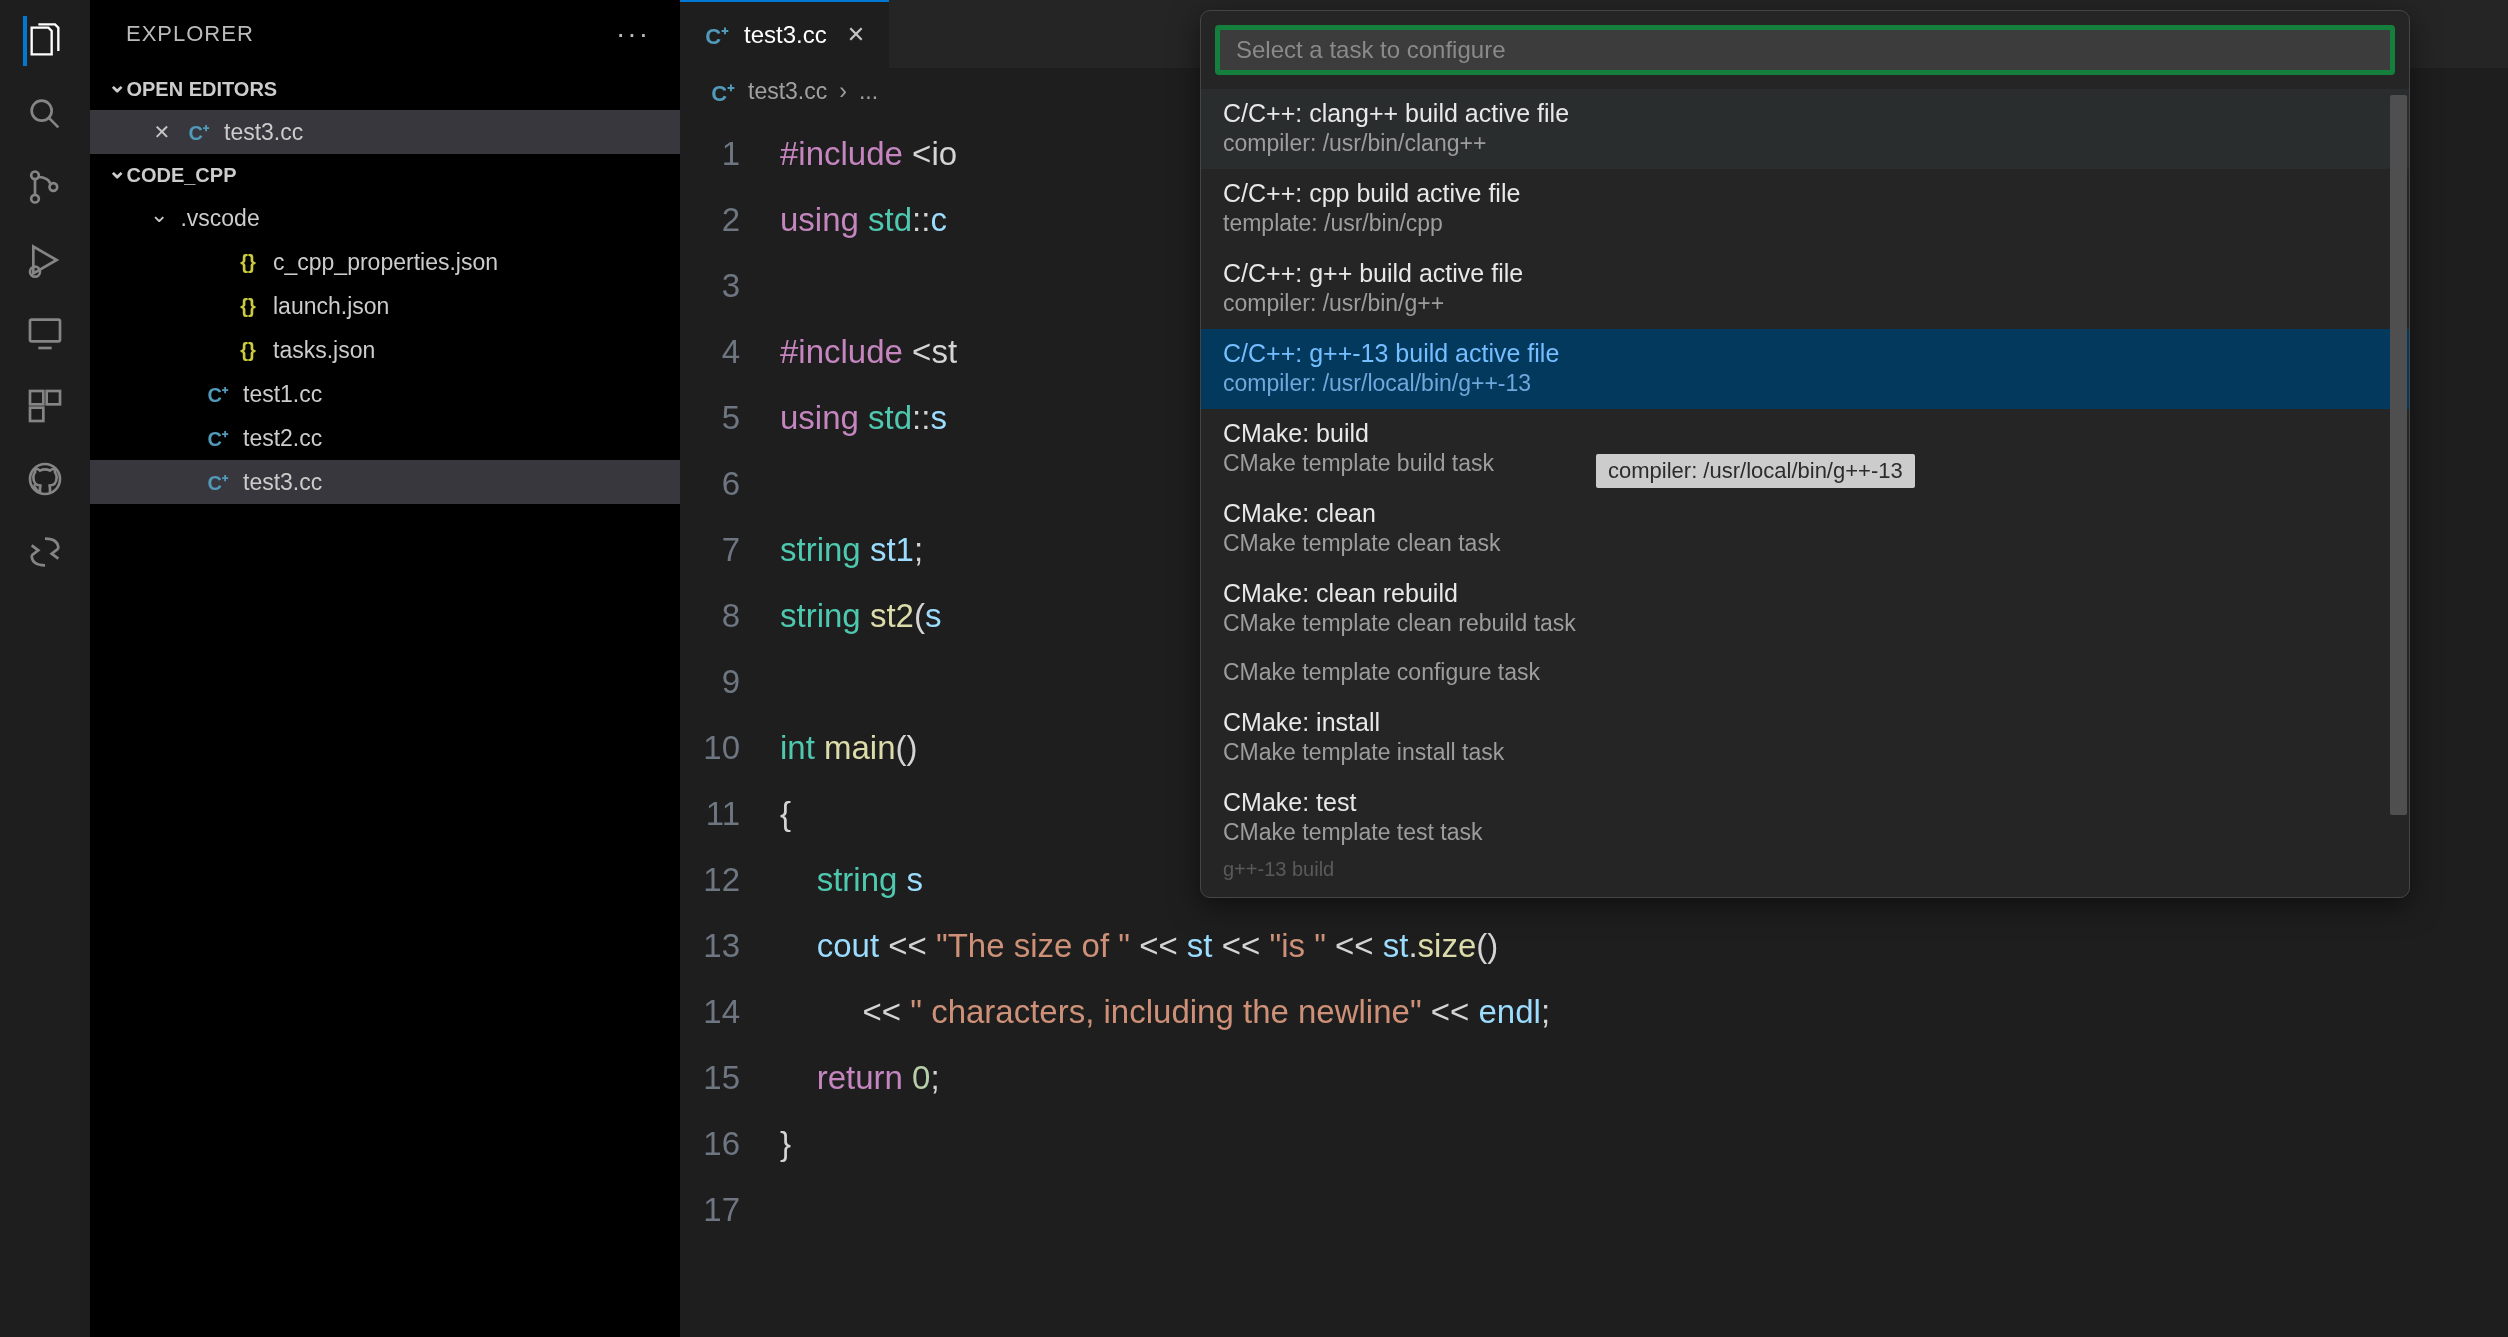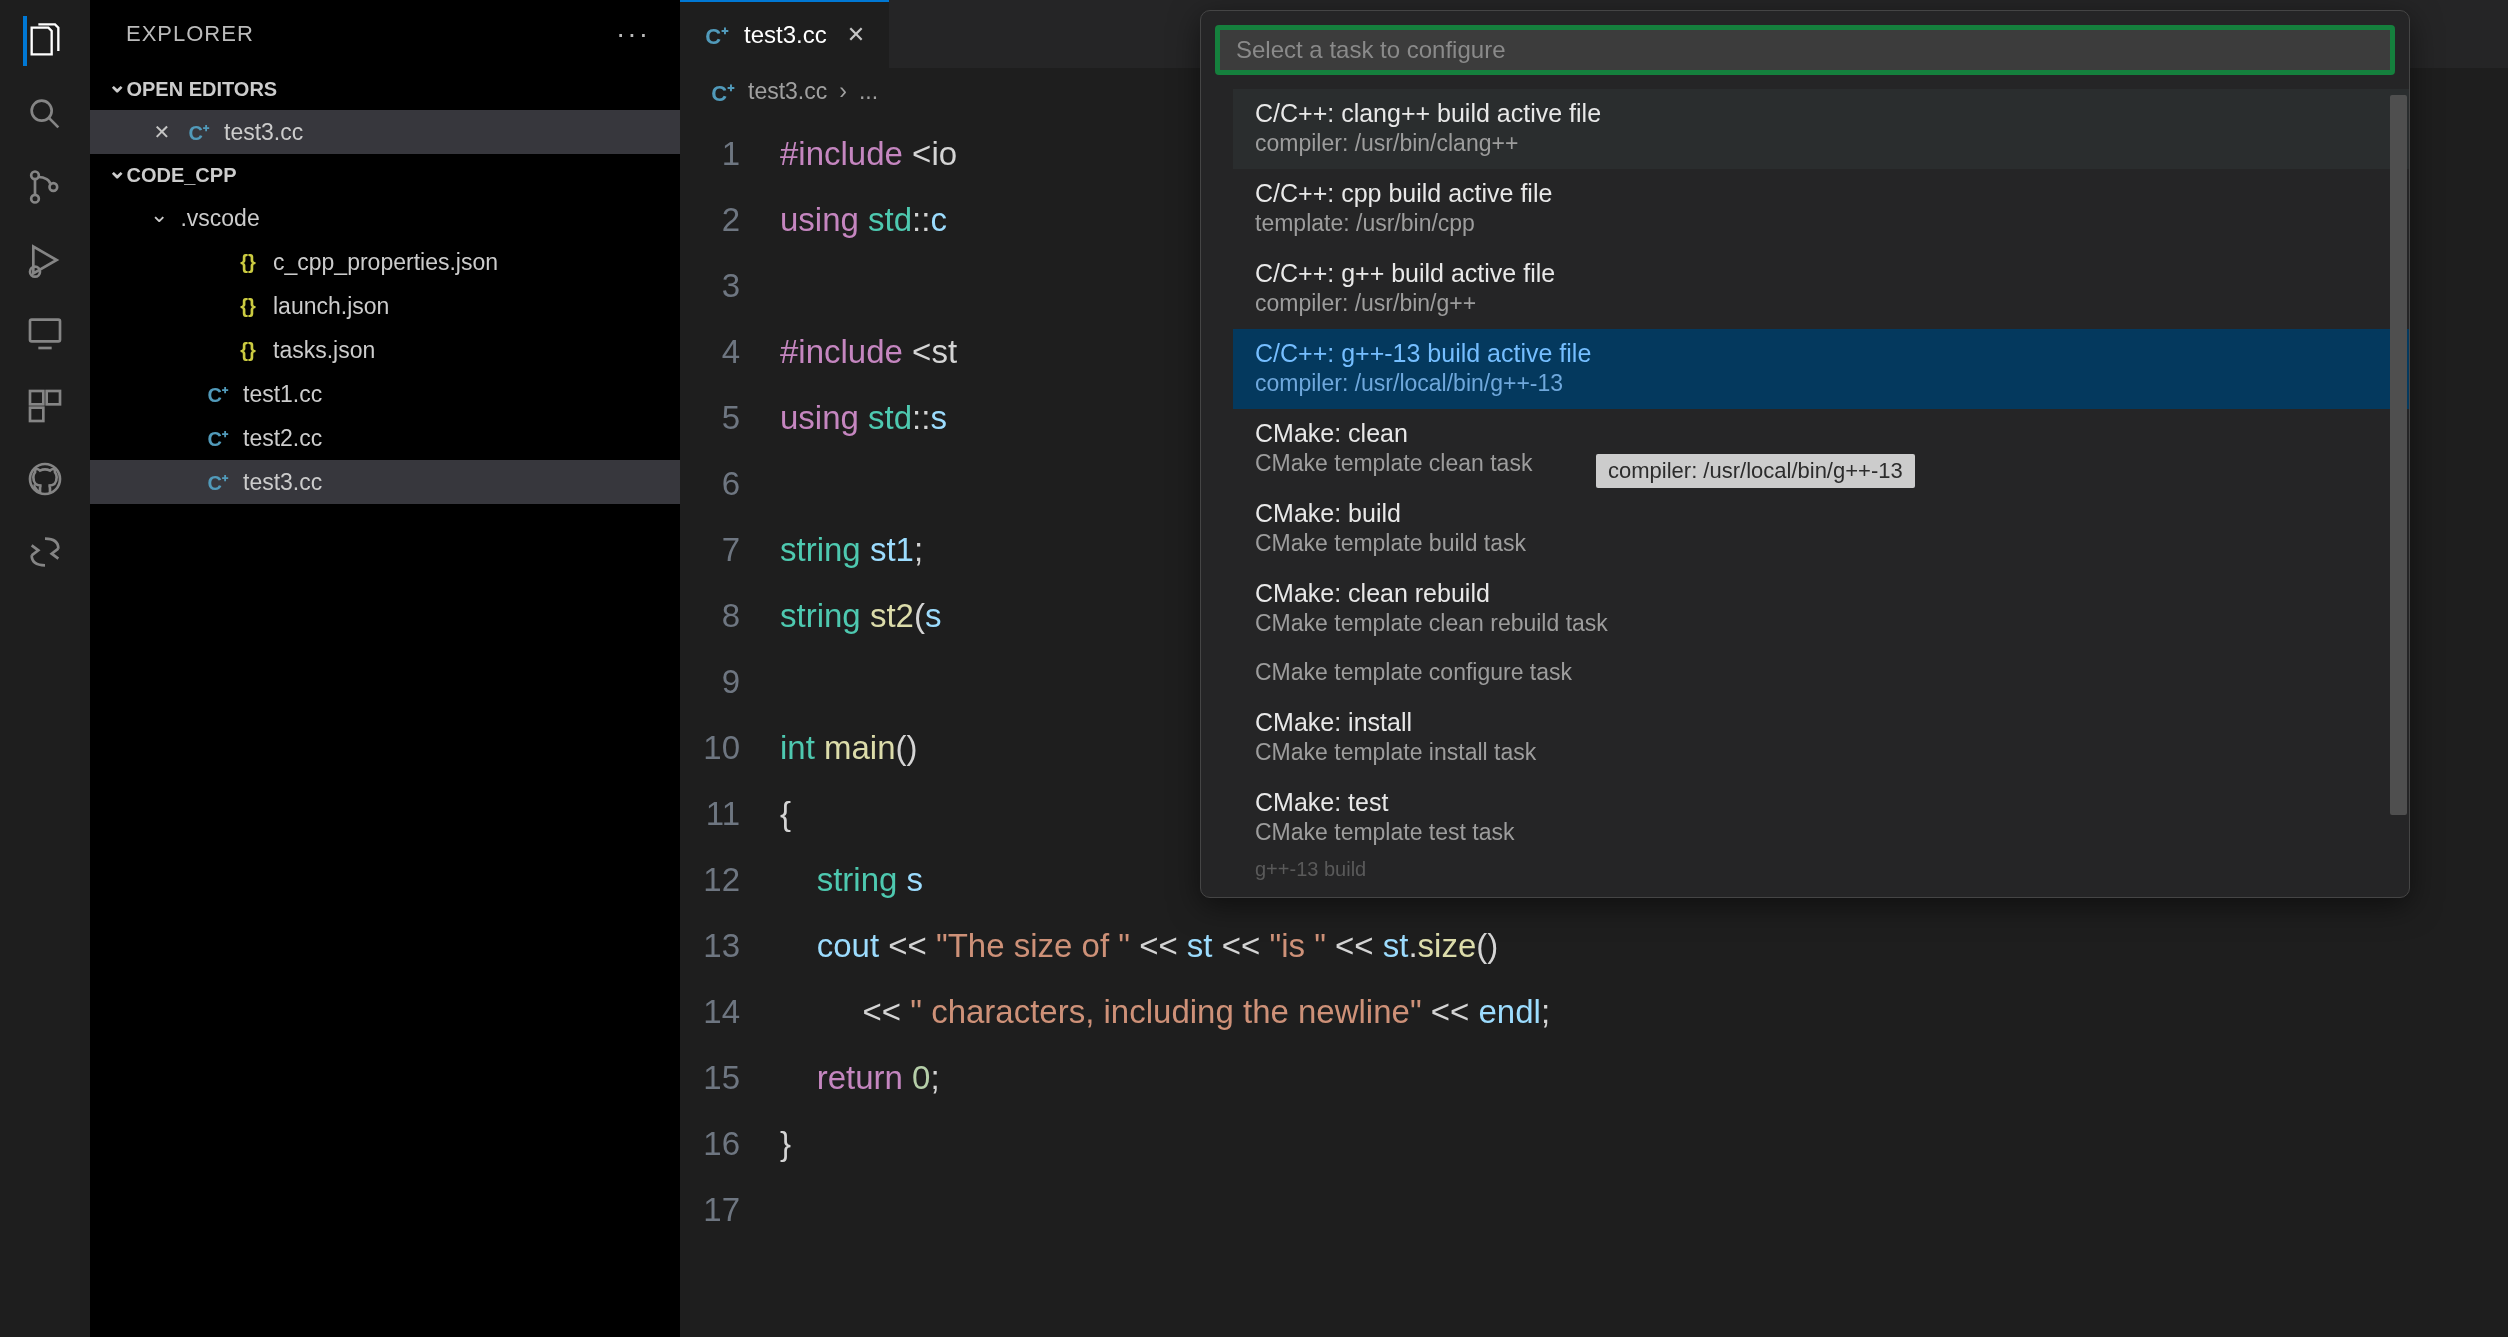--- a/index.html
+++ b/index.html
@@ -47,21 +47,21 @@
 .num { color:#b5cea8; }
 .pn { color:#d4d4d4; }
 .id { color:#9cdcfe; }
 .op { color:#d4d4d4; }
 
 
 .quickpick { position:absolute; top:10px; left:1200px; width:1210px; background:#252526; border:1px solid #454545; border-radius:10px; box-shadow:0 8px 30px rgba(0,0,0,.5); z-index:50; overflow:hidden; }
 .qp-input { margin:14px; border:5px solid #15803d; background:#3c3c3c; border-radius:4px; height:50px; display:flex; align-items:center; padding:0 16px; }
 .qp-input input { background:transparent; border:none; outline:none; width:100%; color:#cccccc; font-size:24px; }
 .qp-input input::placeholder { color:#8a8a8a; }
-.qp-list { max-height:900px; overflow:hidden; padding-bottom:10px;margin-left:32px; }
+.qp-list { max-height:900px; overflow:hidden; padding-bottom:10px; }
 .qp-item { padding:10px 22px 12px; cursor:pointer; }
 .qp-item.hovered { background:#2a2d2e; }
 .qp-item.selected { background:#04395e; }
 .qp-item.selected.circled { position:relative; }
 .qp-title { font-size:25px; color:#e8e8e8; margin-bottom:2px; }
 .qp-item.selected .qp-title { color:#75beff; }
 .qp-desc { font-size:23px; color:#9d9d9d; }
 .qp-item.selected .qp-desc { color:#6fa8dc; }
 .qp-bottom-trunc { padding:0 22px 6px; font-size:20px; color:#5a5a5a; }
 
@@ -281,28 +281,28 @@
       </div>
       <div class="qp-item">
         <div class="qp-title">C/C++: g++ build active file</div>
         <div class="qp-desc">compiler: /usr/bin/g++</div>
       </div>
       <div class="qp-item selected circled">
         <div class="qp-title">C/C++: g++-13 build active file</div>
         <div class="qp-desc">compiler: /usr/local/bin/g++-13</div>
       </div>
       <div class="qp-item">
+        <div class="qp-title">CMake: build</div>
+        <div class="qp-desc">CMake template build task</div>
+      </div>
+      <div class="qp-item">
         <div class="qp-title">CMake: clean</div>
         <div class="qp-desc">CMake template clean task</div>
       </div>
       <div class="qp-item">
-        <div class="qp-title">CMake: build</div>
-        <div class="qp-desc">CMake template build task</div>
-      </div>
-      <div class="qp-item">
         <div class="qp-title">CMake: clean rebuild</div>
         <div class="qp-desc">CMake template clean rebuild task</div>
       </div>
       <div class="qp-item">
         <div class="qp-desc">CMake template configure task</div>
       </div>
       <div class="qp-item">
         <div class="qp-title">CMake: install</div>
         <div class="qp-desc">CMake template install task</div>
       </div>

